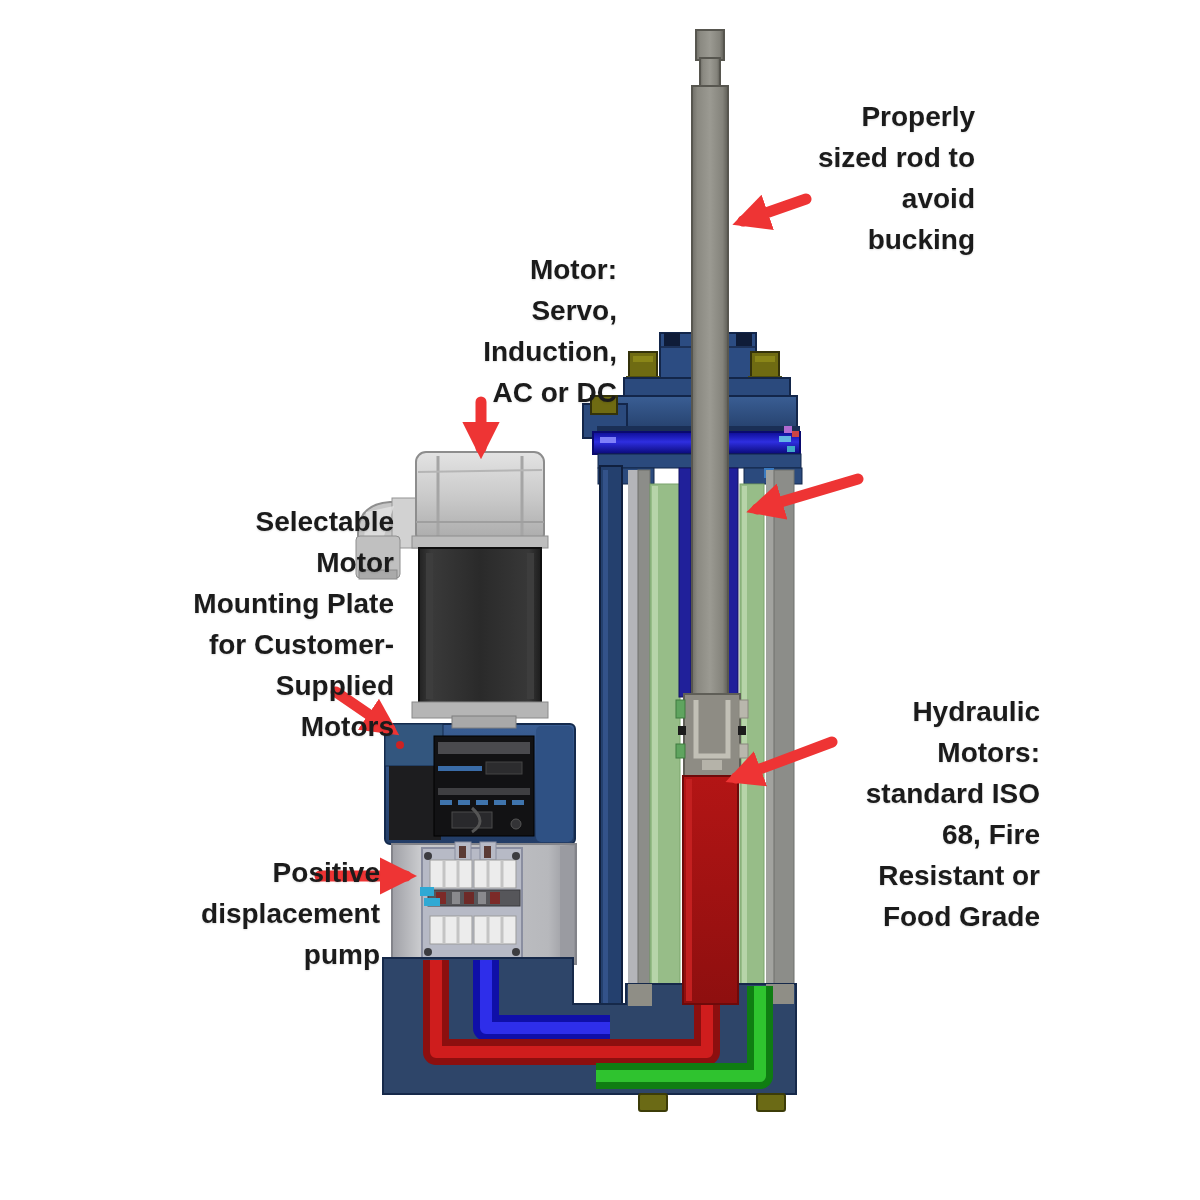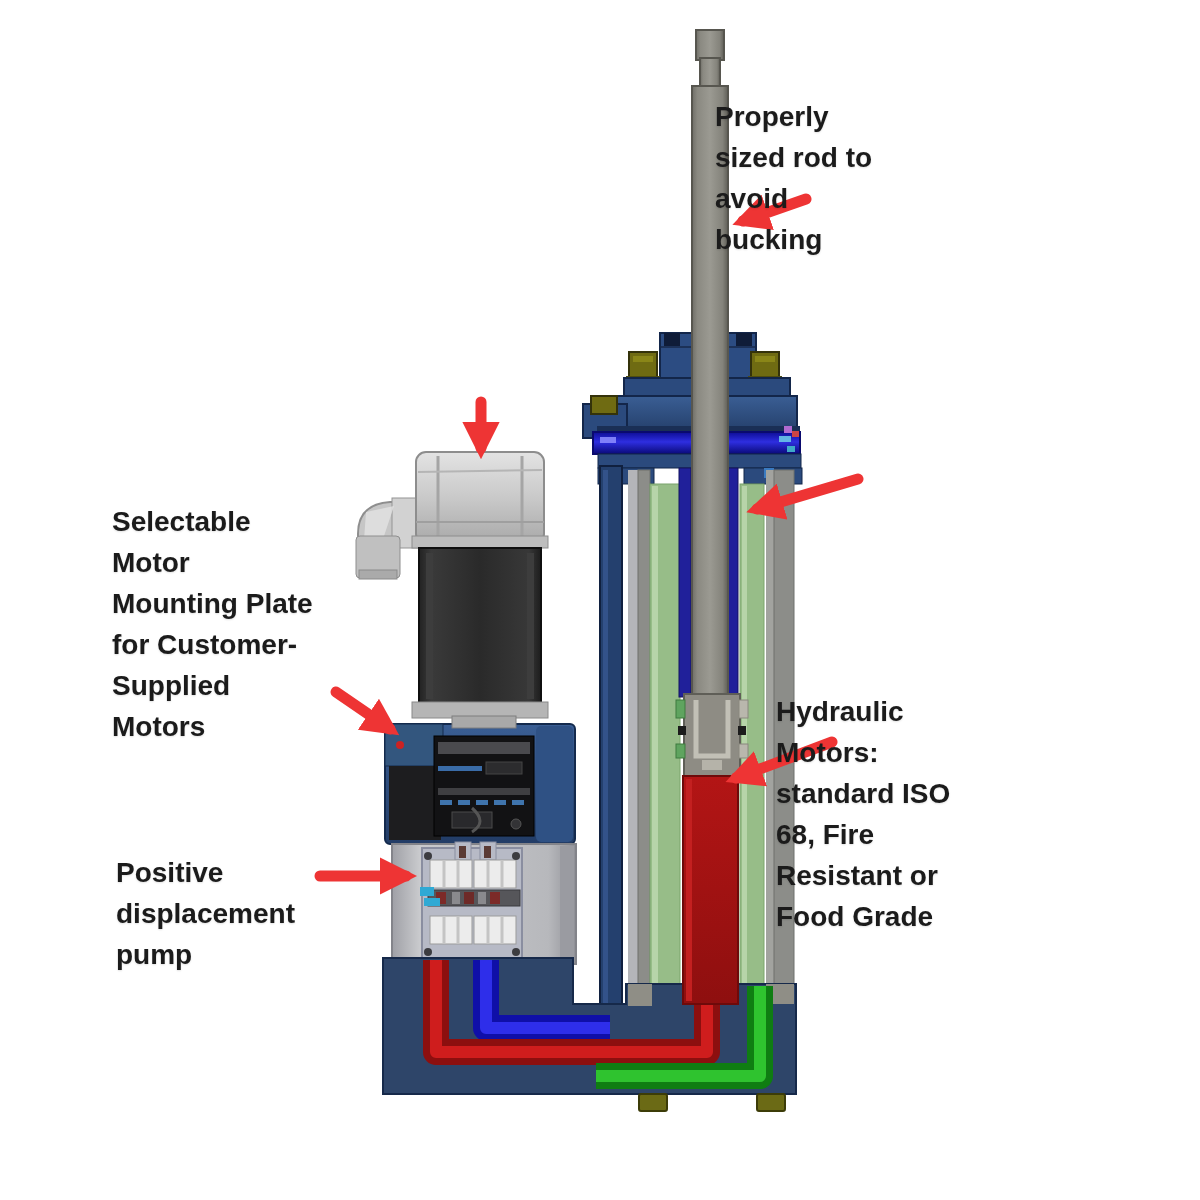--- a/index.html
+++ b/index.html
@@ -1,20 +1,20 @@
 <!DOCTYPE html>
 <html style="--annotation-arrow: #ee3434; --label-text: #1b1b1b; --actuator-blue: #2b4a7d; --pipe-blue: #1a1ac0; --pipe-red: #a81414; --pipe-green: #1ea41e; --reservoir-green: #97bd88; --hydraulic-fluid-red: #a31111; --rod-gray: #8f8d85; --bolt-olive: #6f6b12; --base-navy: #2e4569;"><head>
 <meta charset="utf-8">
 <style>
   html,body{margin:0;padding:0;background:#ffffff;}
   body{width:1200px;height:1200px;position:relative;overflow:hidden;
        font-family:"Liberation Sans",sans-serif;}
   .stage{position:absolute;inset:0;}
   svg.diagram{position:absolute;left:0;top:0;}
-  .anno{position:absolute;text-align:left;
+  .anno{position:absolute;text-align:right;
         font:700 28px/41px "Liberation Sans",sans-serif;
         color:var(--label-text,#1b1b1b);
         white-space:pre-line;
         text-shadow:0 1px 2px rgba(0,0,0,0.12);}
   .arrow{stroke:var(--annotation-arrow,#ee3434);stroke-width:11;fill:none;stroke-linecap:round;}
   #ah path{fill:var(--annotation-arrow,#ee3434);}
 </style>
 </head>
 <body>
 
@@ -265,22 +265,26 @@
     <path class="arrow" d="M 858 479 L 757 509" marker-end="url(#ah)"></path>
     <path class="arrow" d="M 832 742 L 736 778" marker-end="url(#ah)"></path>
   </g>
 </svg>
 
 <div class="anno" style="left:715px;top:96px;width:260px">Properly
 sized rod to
 avoid
 bucking</div>
 
-
-<div class="anno" style="left:112px;top:501px;width:264px">Selectable
+<div class="anno" style="left:357px;top:249px;width:260px">Motor:
+Servo,
+Induction,
+AC or DC</div>
+
+<div class="anno" style="left:130px;top:501px;width:264px">Selectable
 Motor
 Mounting Plate
 for Customer-
 Supplied
 Motors</div>
 
 <div class="anno" style="left:116px;top:852px;width:264px">Positive
 displacement
 pump</div>
 

